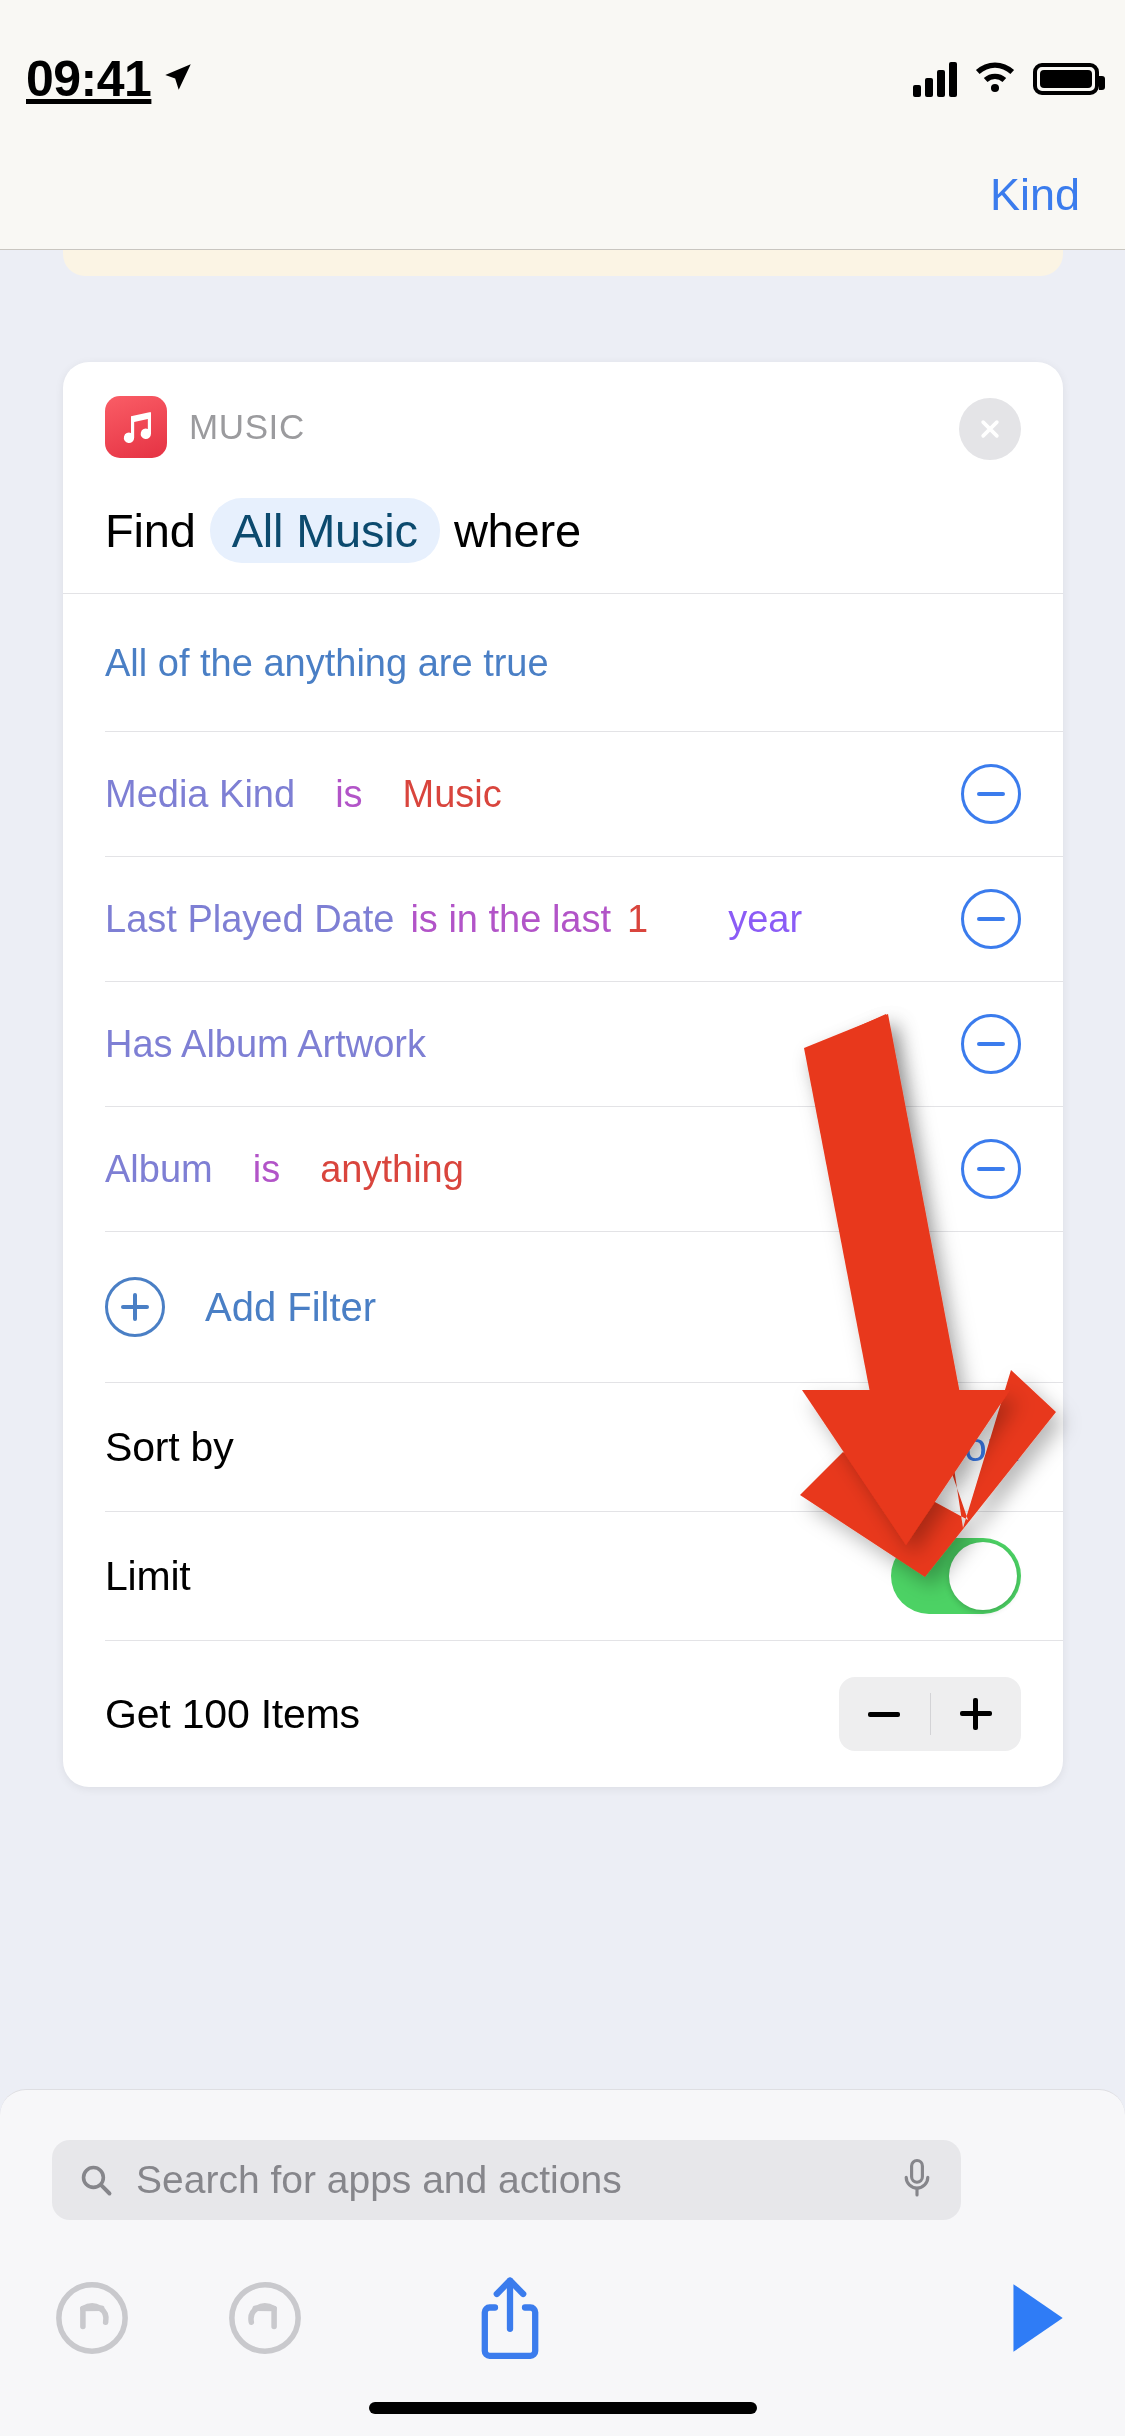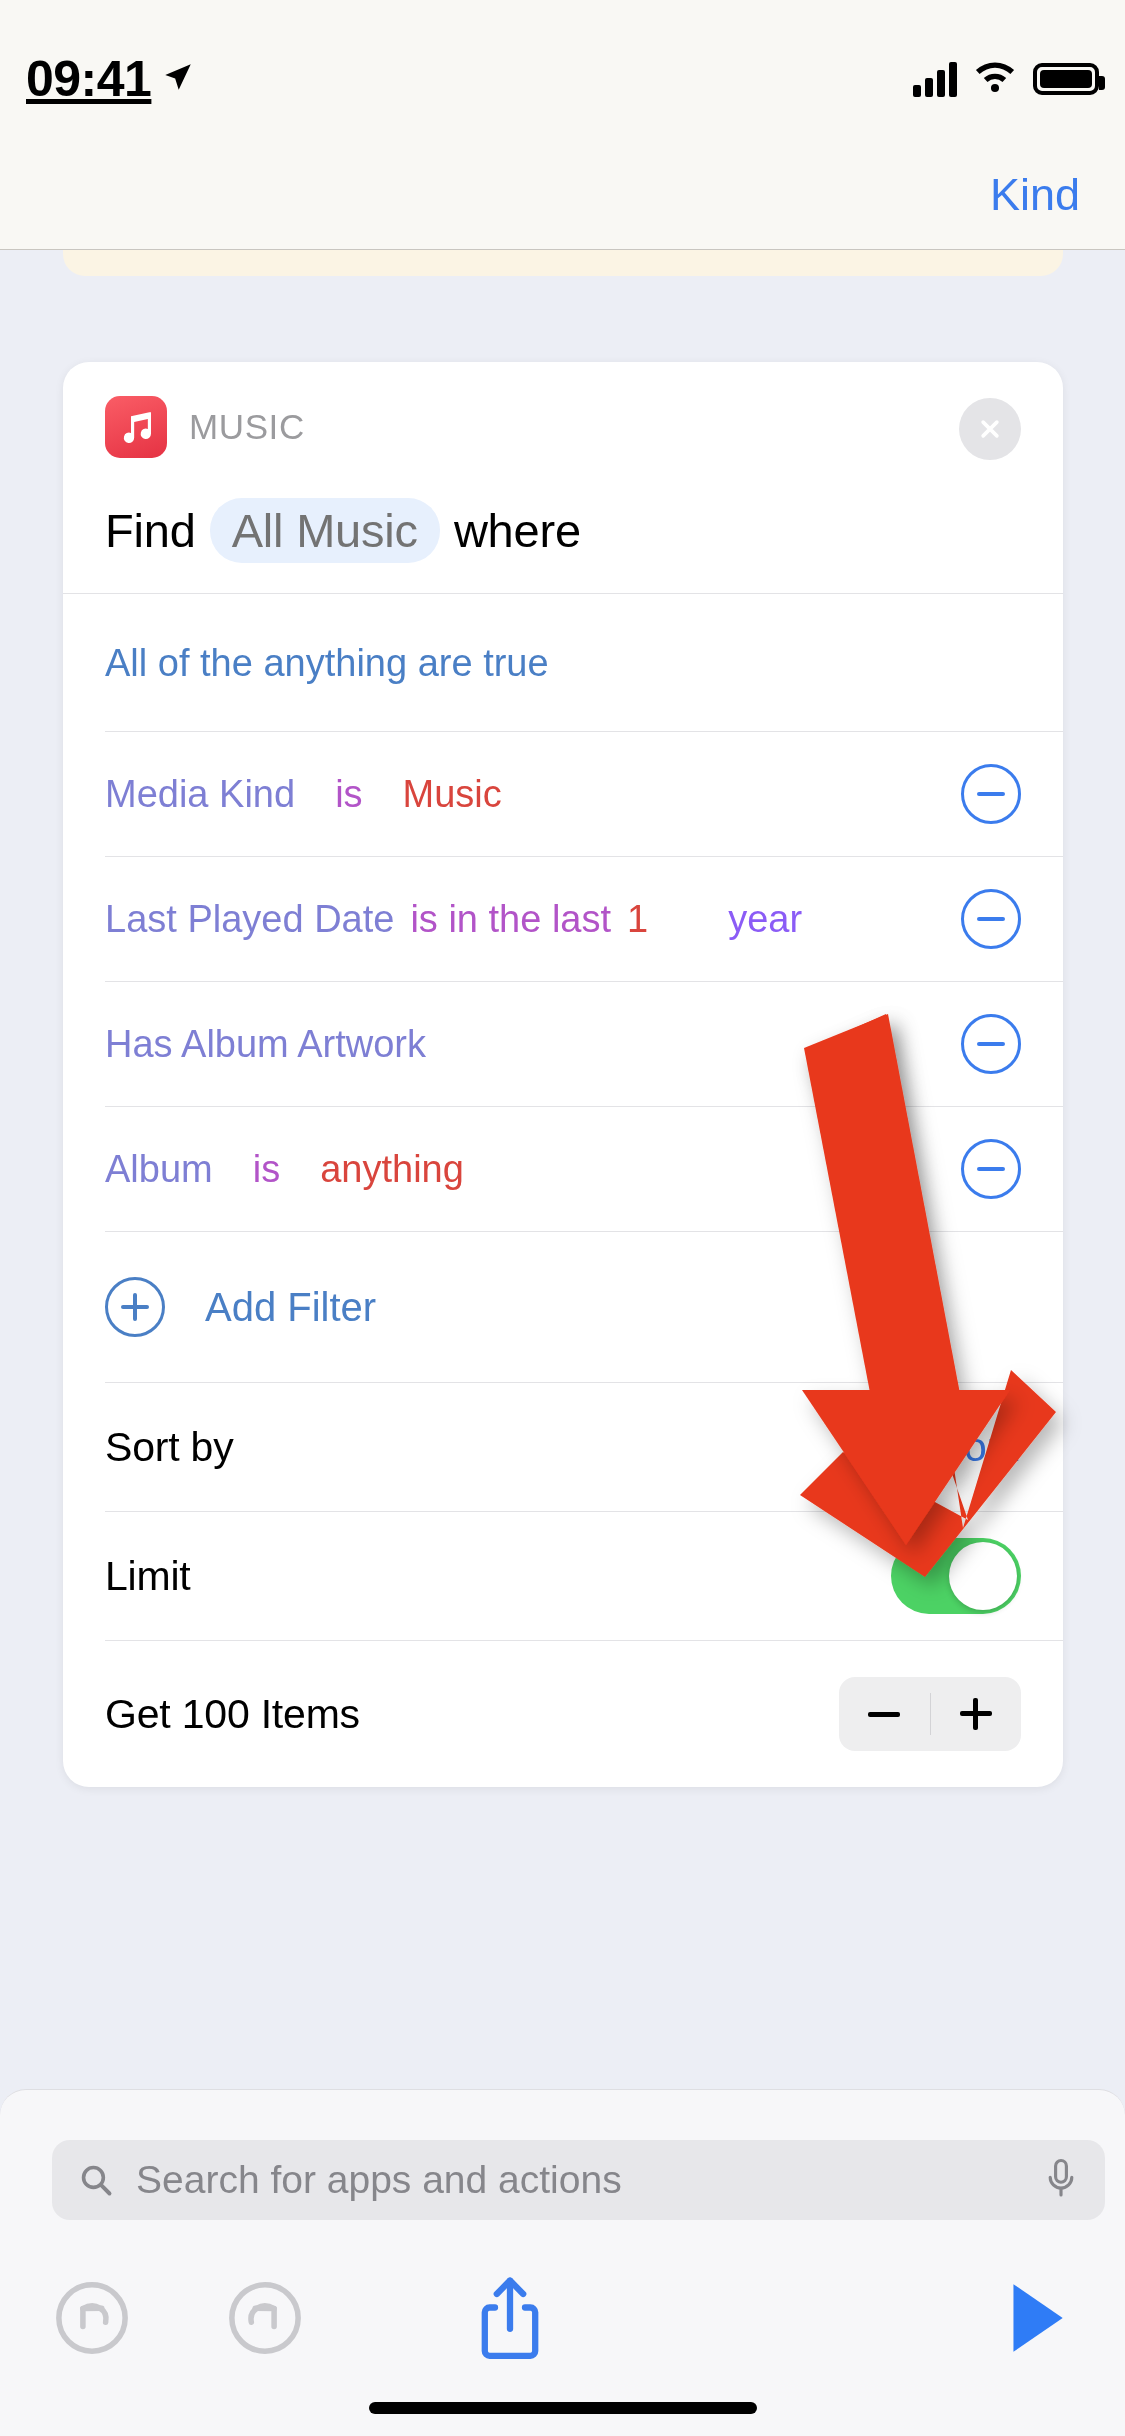--- a/index.html
+++ b/index.html
@@ -95,21 +95,21 @@
     display:flex; align-items:center; justify-content:center;
   }
   .close-btn svg { width:30px; height:30px; }
 
   .find-row {
     display:flex; align-items:center; gap:0;
     margin-top:40px; font-size:47px; color:#000;
     letter-spacing:-0.2px;
   }
   .pill {
-    background:#e7f0fd; color:#737373;
+    background:#e7f0fd; color:#0c4a6e;
     border-radius:32px; padding:5px 22px; margin:0 14px;
     font-size:47px;
   }
 
   .divider { height:1px; background:#e3e3e6; margin-left:0; }
   .divider.inset { margin-left:42px; }
 
   
   .fgroup-head {
     padding:48px 42px 46px 42px;
@@ -191,21 +191,21 @@
   }
 
   
   .bottom-panel {
     position:absolute; bottom:0; left:0; width:1125px; height:347px;
     background:#f7f7f9;
     border-top:1px solid #dedee2;
     border-radius:26px 26px 0 0;
   }
   .searchbar {
-    position:absolute; top:50px; left:52px; width:1053px; height:80px;
+    position:absolute; top:50px; left:52px; width:909px; height:80px;
     background:#e7e7ea; border-radius:18px;
     display:flex; align-items:center; padding:0 26px;
   }
   .search-icon { width:36px; height:36px; flex:none; }
   .search-ph {
     flex:1; margin-left:22px; font-size:39px; color:#86868b;
   }
   .mic-icon { width:36px; height:46px; flex:none; }
 
   .toolbar {

